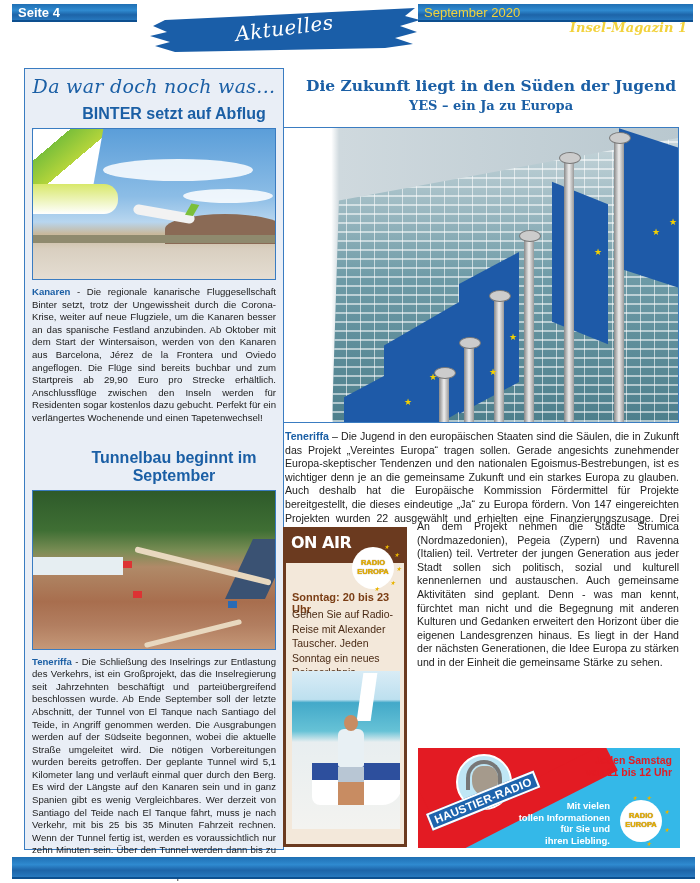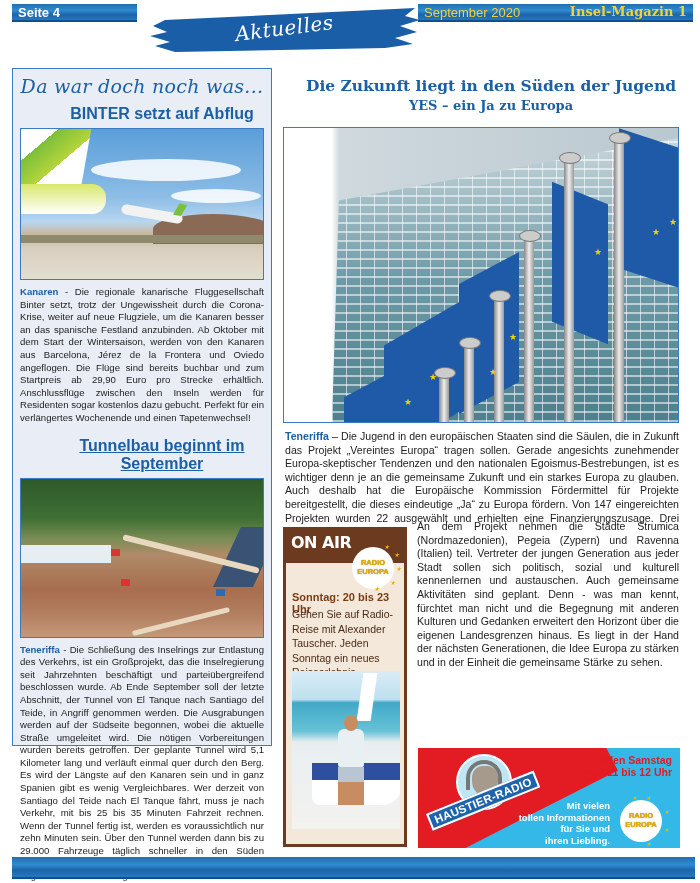--- a/index.html
+++ b/index.html
@@ -12,28 +12,28 @@
   }
   .wave-bar::after {
     content: ""; position: absolute; left: 0; right: 0; bottom: 0; height: 2px; background: #0d4f8f;
   }
 
   
   #hdr-left { left: 12px; top: 4px; width: 125px; height: 18px; }
   #hdr-left span { position: absolute; left: 6px; top: 1px; color: #fff; font-weight: bold; font-size: 13px; }
   #hdr-right { left: 418px; top: 4px; width: 275px; height: 18px; }
   #hdr-right .date { position: absolute; left: 6px; top: 1px; color: #f2d23c; font-size: 13px; }
-  #hdr-right .mag { position: absolute; right: 6px; top: 0px; color: #f2d23c; font-family: "DejaVu Serif", serif; font-weight: bold; font-size: 13px; }
+  #hdr-right .mag { position: absolute; right: 6px; top: 16px; color: #f2d23c; font-family: "DejaVu Serif", serif; font-weight: bold; font-size: 13px; font-style: italic; }
 
   #brush { position: absolute; left: 145px; top: 6px; width: 275px; height: 48px; }
   #brush-title { position: absolute; left: 235px; top: 16px; color: #fff; font-family: "DejaVu Serif", serif; font-style: italic; font-size: 20px; transform: rotate(-7deg); letter-spacing: 0.5px; }
 
   
   #left-col {
-    position: absolute; left: 12px; top: 68px; width: 260px; height: 678px;
+    position: absolute; left: 24px; top: 68px; width: 260px; height: 782px;
     background: #e9eef6; border: 1.5px solid #3a7cc1;
   }
   .script-head { text-align: center; color: #1b5fa5; font-family: "DejaVu Serif", serif; font-style: italic; font-size: 19px; margin-top: 6px; letter-spacing: 0.3px; }
   .art-head { text-align: center; color: #1b5fa5; font-weight: bold; font-size: 16px; margin-top: 8px; padding-left: 40px; }
   .photo { position: relative; border: 1.5px solid #3a7cc1; margin: 5px auto 0; width: 244px; overflow: hidden; }
   .body-text { font-size: 9.6px; line-height: 12.6px; text-align: justify; padding: 6px 7px 0 7px; color: #222; }
   .lead { color: #1b5fa5; font-weight: bold; }
 
   
   #plane-photo { height: 152px; background: linear-gradient(180deg, #5b9ed9 0%, #8cbde6 45%, #b8d6ef 62%, #c8b89b 70%, #d9cfc0 80%, #e4ddd2 100%); }
@@ -137,21 +137,21 @@
       <div class="hill"></div>
       <div class="ground"></div>
       <div class="tail"></div>
       <div class="stab"></div>
       <div class="jet"></div>
     </div>
     <div class="body-text"><span class="lead">Kanaren</span><span> - Die regionale kanarische Fluggesellschaft Binter setzt, trotz der Ungewissheit durch die Corona-Krise, weiter auf neue Flugziele, um die Kanaren besser an das spanische Festland anzubinden. Ab Oktober mit dem Start der Wintersaison, werden von den Kanaren aus Barcelona, Jérez de la Frontera und Oviedo angeflogen. Die Flüge sind bereits buchbar und zum Startpreis ab 29,90 Euro pro Strecke erhältlich. Anschlussflüge zwischen den Inseln werden für Residenten sogar kostenlos dazu gebucht. Perfekt für ein verlängertes Wochenende und einen Tapetenwechsel!</span></div>
   </div>
 
   <div>
-    <div class="art-head" style="margin-top:12px;text-decoration:underline;">Tunnelbau beginnt im September</div>
+    <div class="art-head" style="margin-top:24px;">Tunnelbau beginnt im September</div>
     <div id="tunnel-photo" class="photo">
       <div class="water"></div>
       <div class="road"></div>
       <div class="path"></div>
       <div class="path2"></div>
       <div class="dig" style="left:90px;top:70px;"></div>
       <div class="dig" style="left:100px;top:100px;"></div>
       <div class="dig" style="left:195px;top:110px;background:#2a6bb5;"></div>
     </div>
     <div class="body-text"><span class="lead">Teneriffa</span><span> - Die Schließung des Inselrings zur Entlastung des Verkehrs, ist ein Großprojekt, das die Inselregierung seit Jahrzehnten beschäftigt und parteiübergreifend beschlossen wurde. Ab Ende September soll der letzte Abschnitt, der Tunnel von El Tanque nach Santiago del Teide, in Angriff genommen werden. Die Ausgrabungen werden auf der Südseite begonnen, wobei die aktuelle Straße umgeleitet wird. Die nötigen Vorbereitungen wurden bereits getroffen. Der geplante Tunnel wird 5,1 Kilometer lang und verläuft einmal quer durch den Berg. Es wird der Längste auf den Kanaren sein und in ganz Spanien gibt es wenig Vergleichbares. Wer derzeit von Santiago del Teide nach El Tanque fährt, muss je nach Verkehr, mit bis 25 bis 35 Minuten Fahrzeit rechnen. Wenn der Tunnel fertig ist, werden es voraussichtlich nur zehn Minuten sein. Über den Tunnel werden dann bis zu 29.000 Fahrzeuge täglich schneller in den Süden kommen. Vor allem für Berufspendler ist dies eine ungemeine Erleichterung. Gebaut wird in drei Schichten rund um die Uhr. Bei planmäßigem Verlauf soll der Tunnel im November 2023 in Betrieb genommen werden.</span></div>

